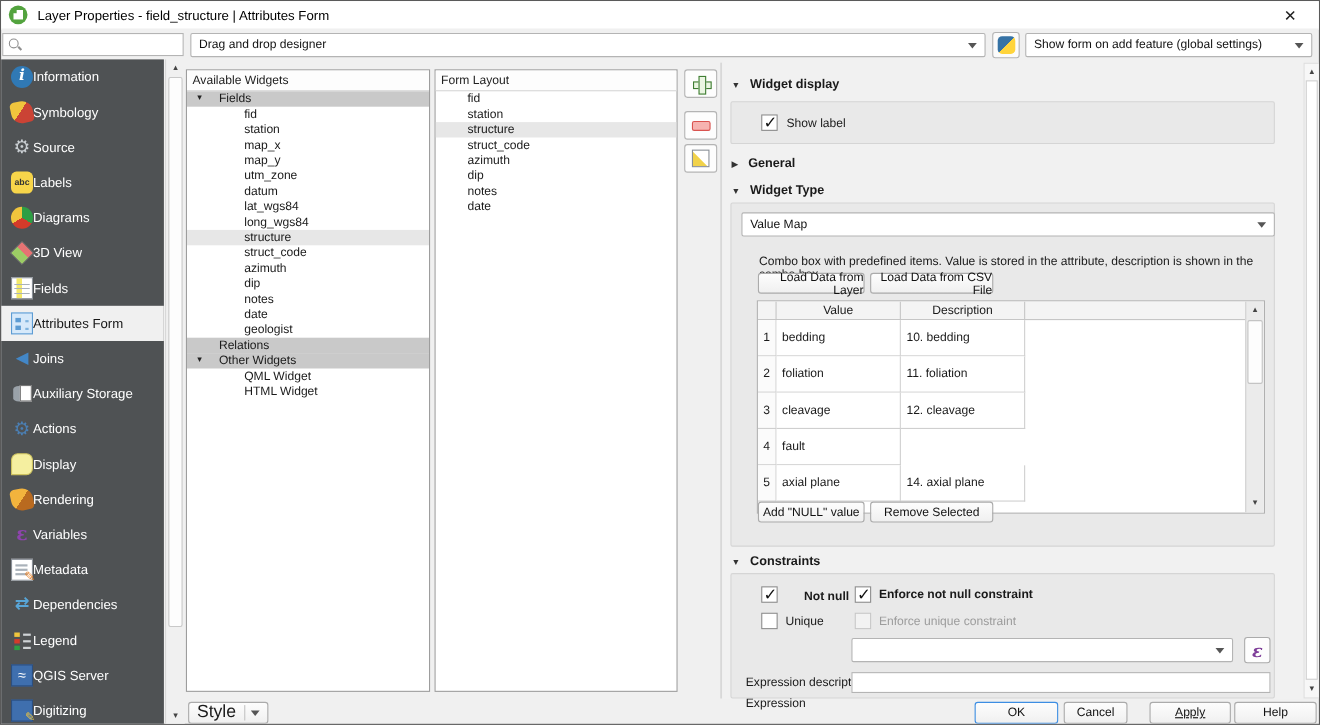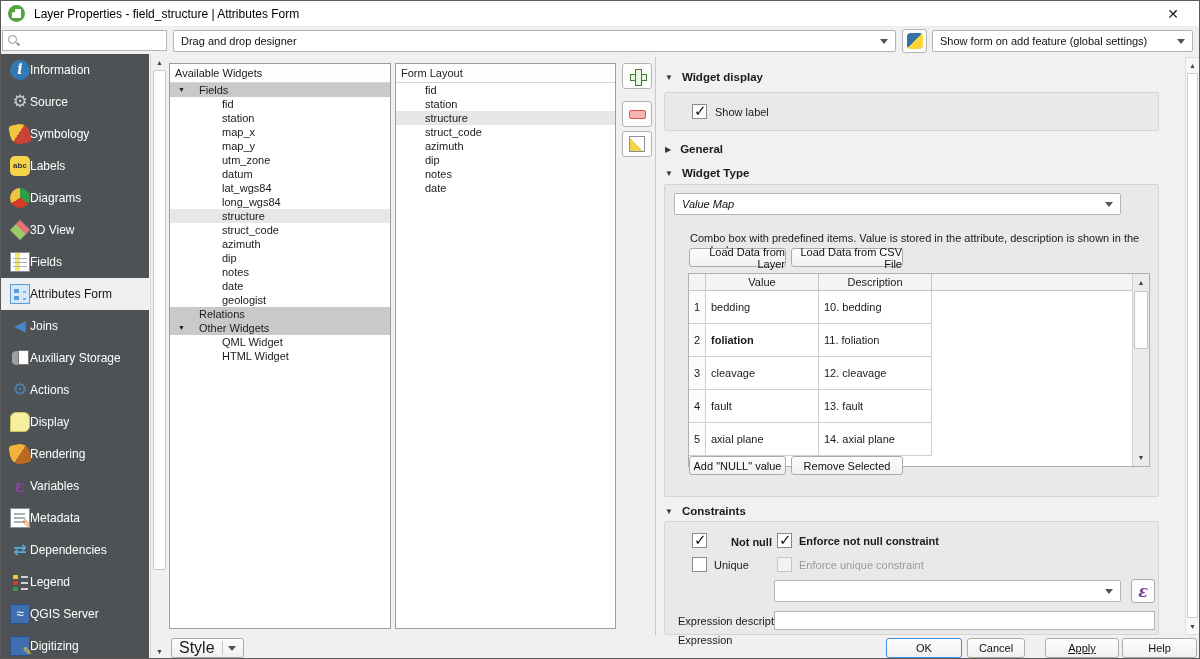--- a/index.html
+++ b/index.html
@@ -193,26 +193,26 @@
     <span>Show form on add feature (global settings)</span>
     <span class="carr"></span>
   </div>
 
   <div class="sidebar">
     <div class="side-item">
         <span class="si i-info"></span>
         <span>Information</span>
       </div>
     <div class="side-item">
+        <span class="si i-symb"></span>
+        <span>Symbology</span>
+      </div>
+    <div class="side-item">
         <span class="si i-source"></span>
         <span>Source</span>
-      </div>
-    <div class="side-item">
-        <span class="si i-symb"></span>
-        <span>Symbology</span>
       </div>
     <div class="side-item">
         <span class="si i-labels"></span>
         <span>Labels</span>
       </div>
     <div class="side-item">
         <span class="si i-diag"></span>
         <span>Diagrams</span>
       </div>
     <div class="side-item">
@@ -400,53 +400,52 @@
     <div class="sect" style="left:8px; top:88px;">
       <span class="sarrow">▶</span>
       <span>General</span>
     </div>
 
     <div class="sect" style="left:8px; top:112px;">
       <span class="sarrow">▼</span>
       <span>Widget Type</span>
     </div>
     <div class="gbox" style="left:7px; top:129px; width:495px; height:313px;">
-      <div class="combo" style="position:absolute; left:9px; top:8px; width:447px; height:22px;font-style:italic;">
+      <div class="combo" style="position:absolute; left:9px; top:8px; width:485px; height:22px;">
         <span>Value Map</span>
         <span class="carr"></span>
       </div>
       <div class="lbl" style="position:absolute; left:25px; top:47px; width:460px;">Combo box with predefined items. Value is stored in the attribute, description is shown in the combo box.</div>
       <div class="pbtn" style="position:absolute; left:24px; top:63px; width:97px; height:19px;">Load Data from Layer</div>
       <div class="pbtn" style="position:absolute; left:126px; top:63px; width:112px; height:19px;">Load Data from CSV File</div>
 
       <div class="vtable" style="left:23px; top:88px;">
         <div class="vhead">
           <span class="hc" style="left:0; width:17px;"></span>
           <span class="hc" style="left:17px; width:113px;">Value</span>
           <span class="hc" style="left:130px; width:113px;">Description</span>
         </div>
         <div class="vrow" style="top:17px;">
           <span class="vc num" style="left:0; width:17px;">1</span>
           <span class="vc" style="left:17px; width:113px;">bedding</span>
           <span class="vc" style="left:130px; width:113px;">10. bedding</span>
         </div>
         <div class="vrow" style="top:50px;">
           <span class="vc num" style="left:0; width:17px;">2</span>
-          <span class="vc" style="left:17px; width:113px;font-weight:bold;">foliation</span>
+          <span class="vc" style="left:17px; width:113px;">foliation</span>
           <span class="vc" style="left:130px; width:113px;">11. foliation</span>
         </div>
         <div class="vrow" style="top:83px;">
           <span class="vc num" style="left:0; width:17px;">3</span>
           <span class="vc" style="left:17px; width:113px;">cleavage</span>
           <span class="vc" style="left:130px; width:113px;">12. cleavage</span>
         </div>
         <div class="vrow" style="top:116px;">
           <span class="vc num" style="left:0; width:17px;">4</span>
           <span class="vc" style="left:17px; width:113px;">fault</span>
-          <span class="vc" style="left:130px; width:113px;">13. fault</span>
         </div>
         <div class="vrow" style="top:149px;">
           <span class="vc num" style="left:0; width:17px;">5</span>
           <span class="vc" style="left:17px; width:113px;">axial plane</span>
           <span class="vc" style="left:130px; width:113px;">14. axial plane</span>
         </div>
         <div class="tscroll">
           <span class="sarr" style="top:1px;">▲</span>
           <span class="tthumb"></span>
           <span class="sarr" style="bottom:1px;">▼</span>

